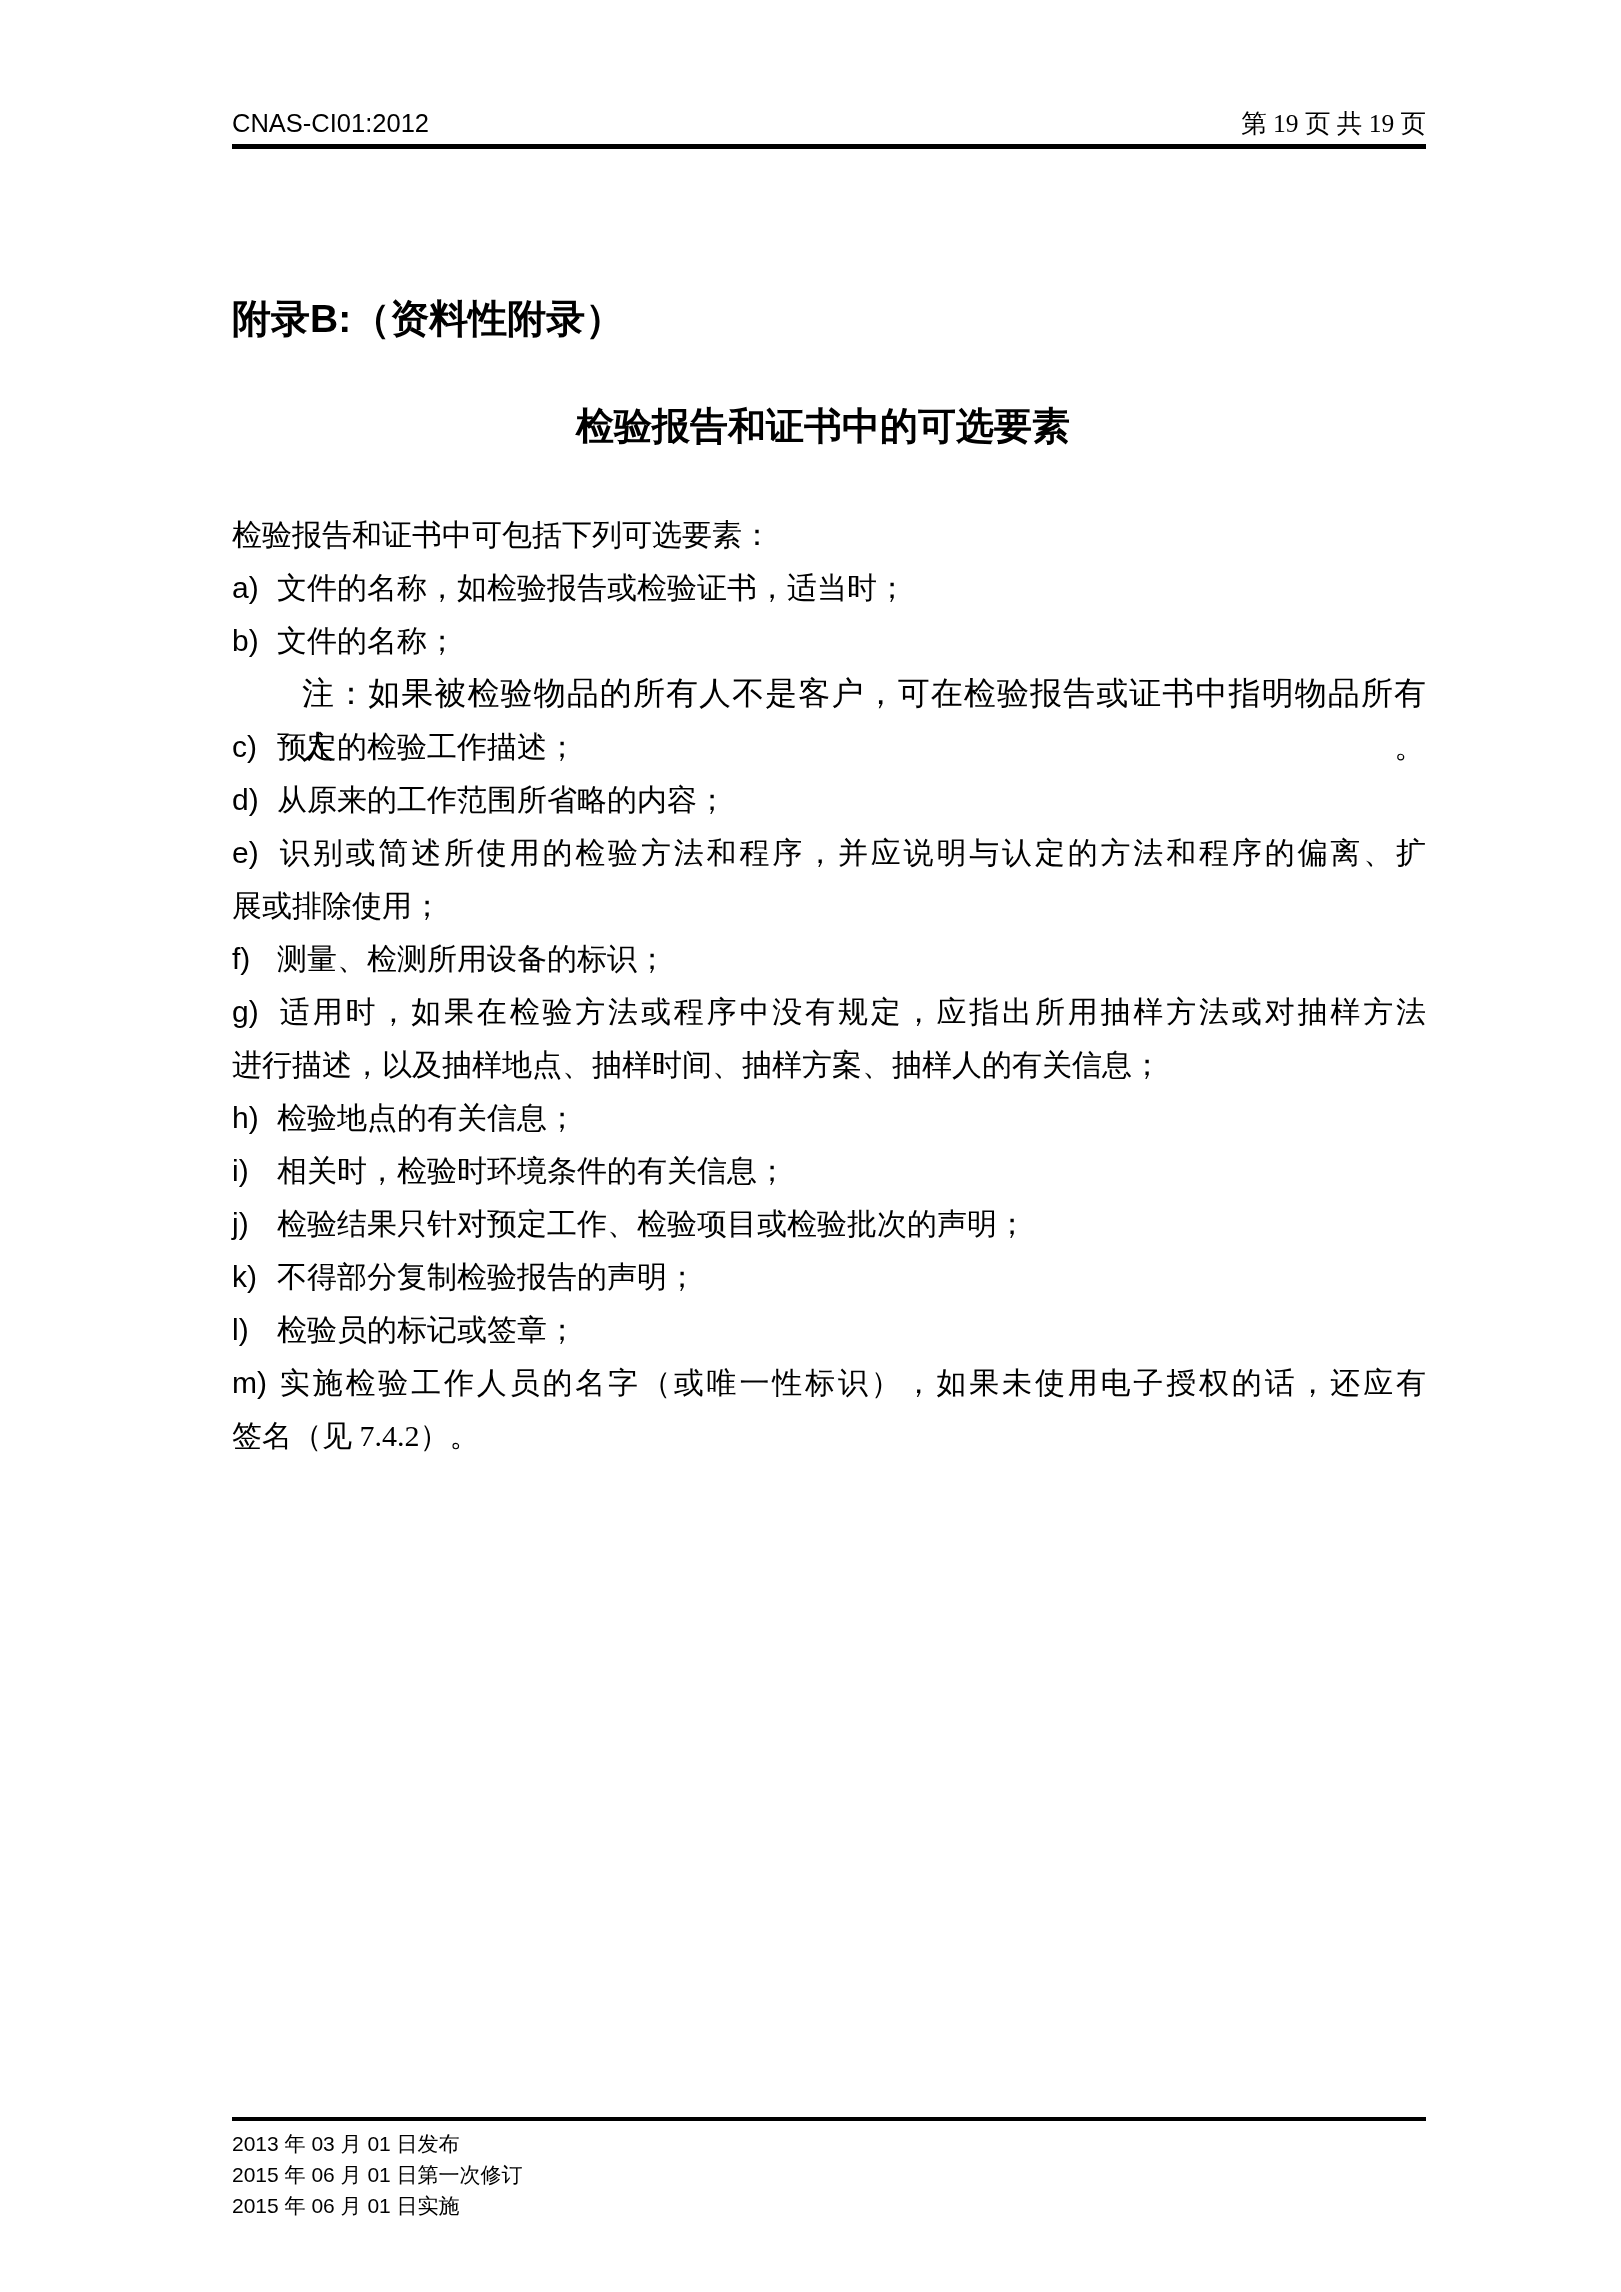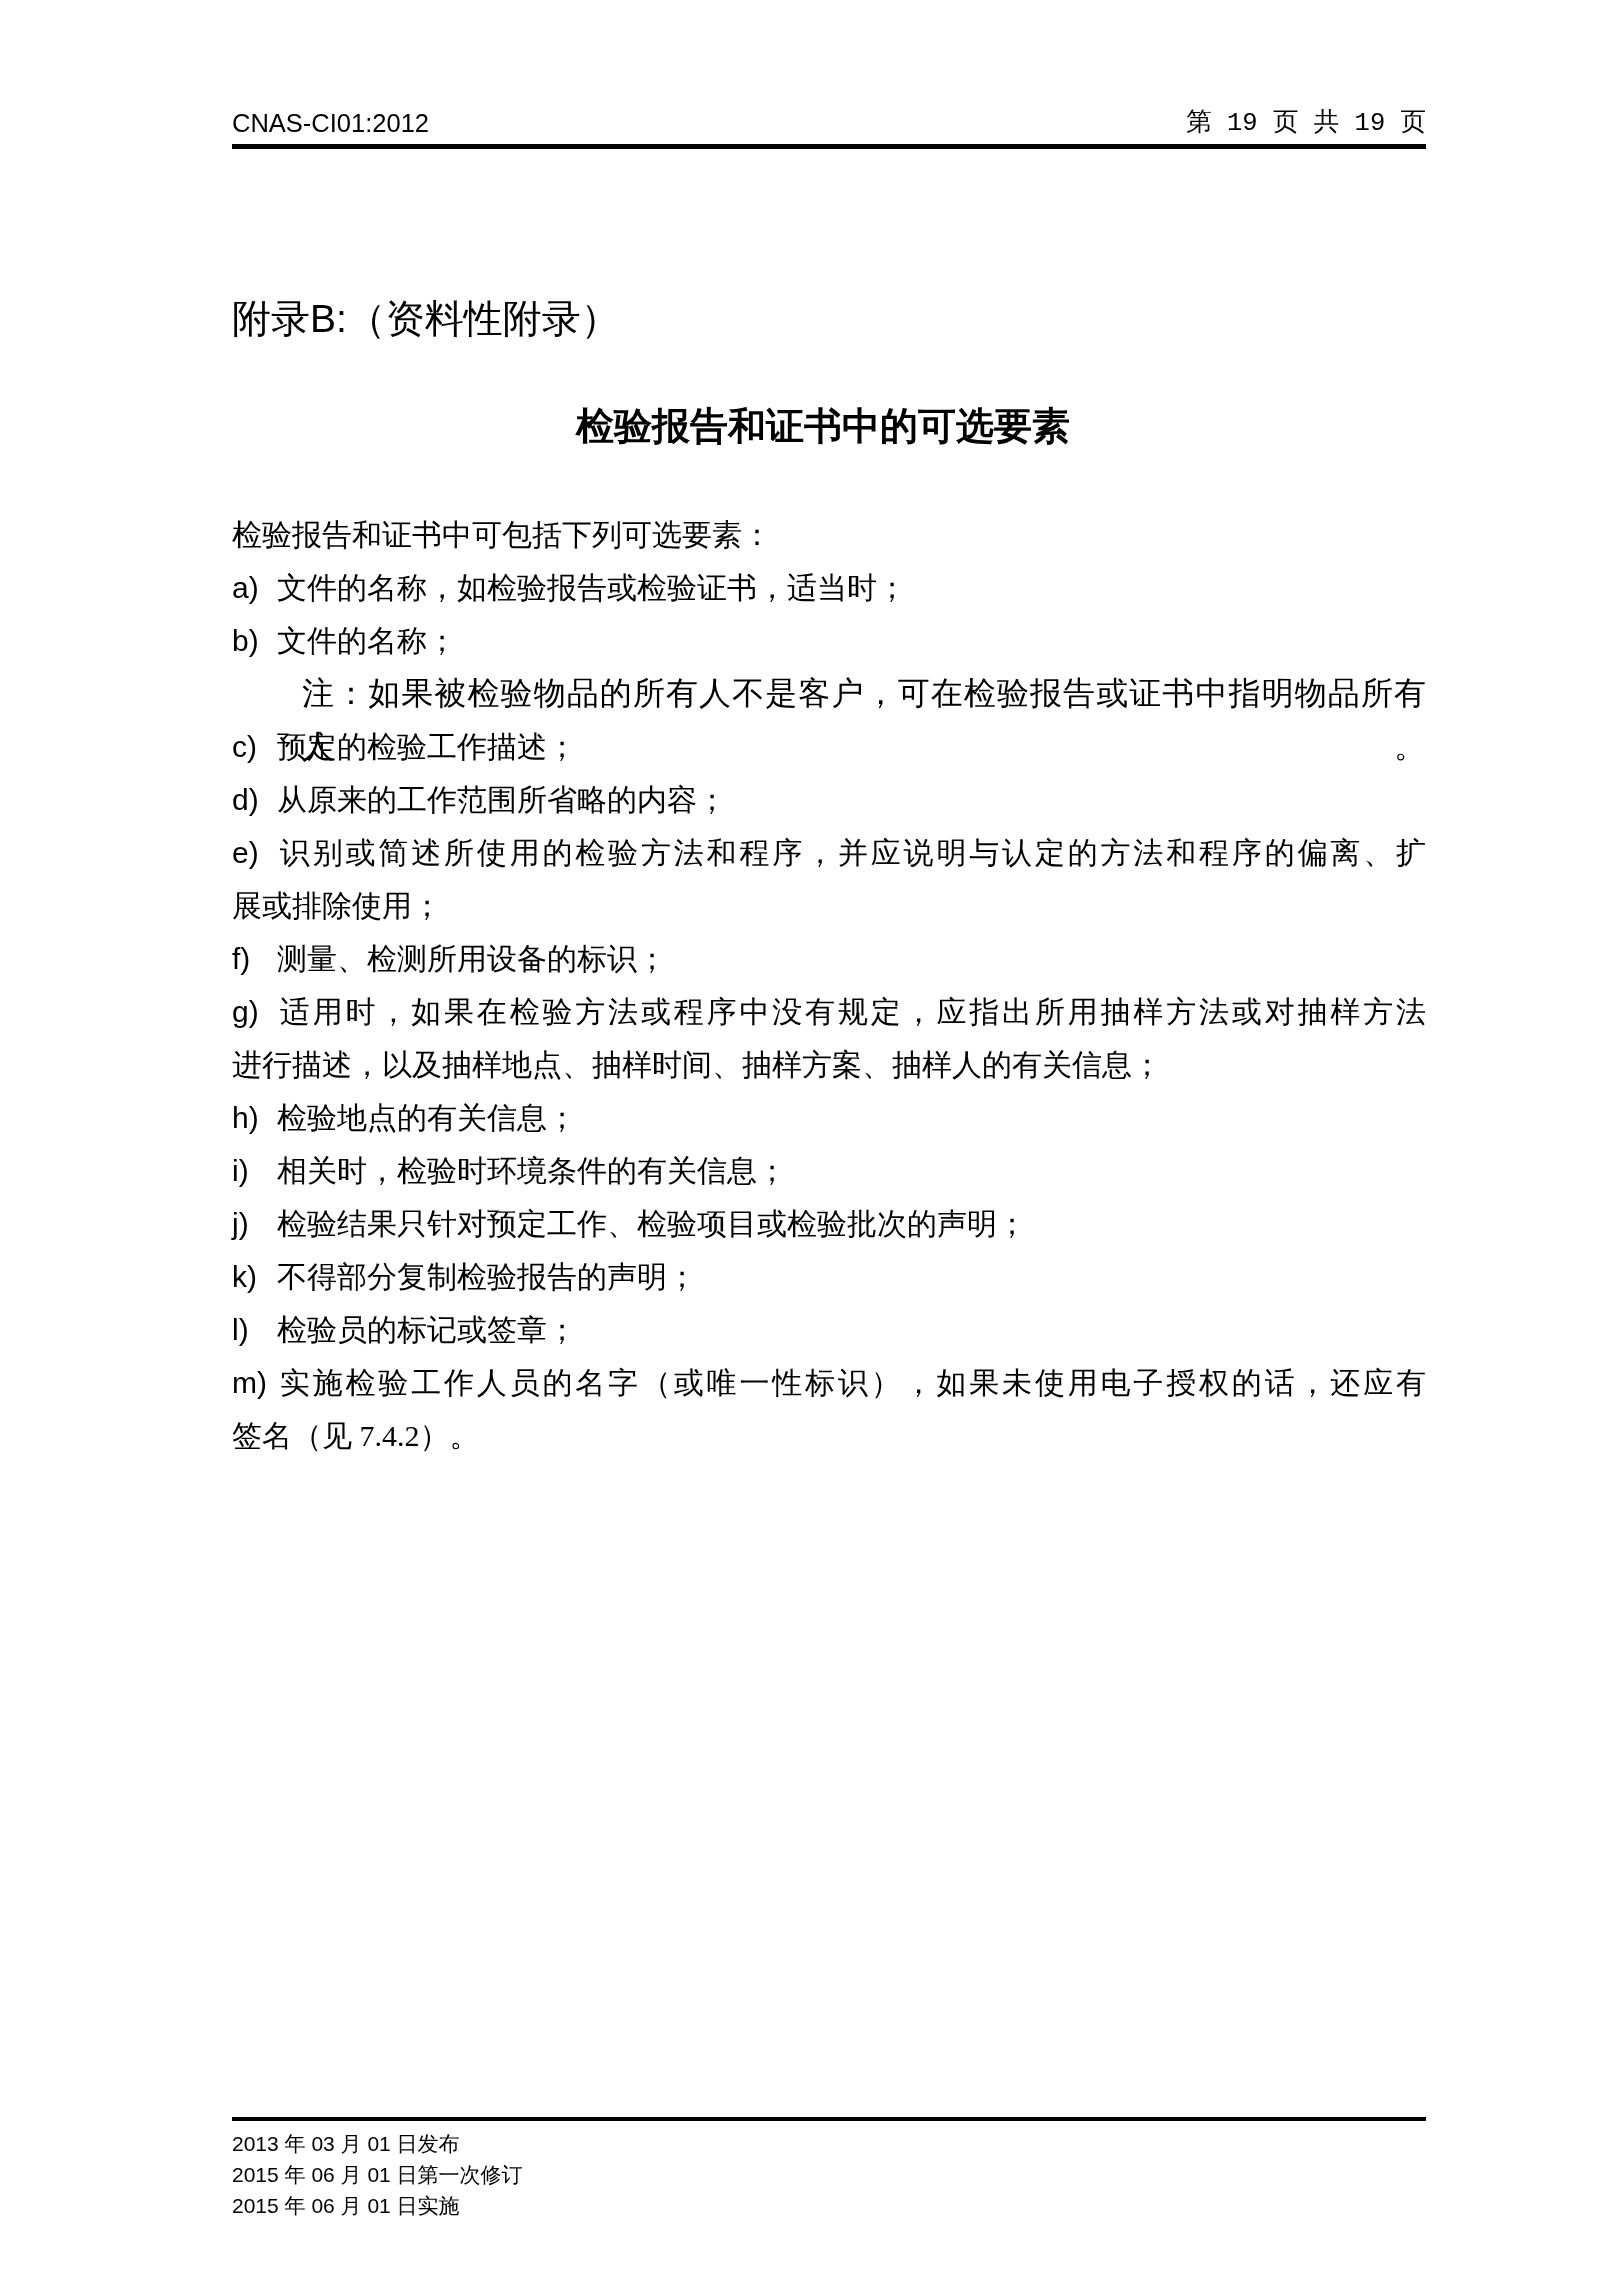--- a/index.html
+++ b/index.html
@@ -24,30 +24,30 @@
     display: flex;
     justify-content: space-between;
     align-items: flex-end;
     font-family: "Liberation Sans", "DejaVu Sans", sans-serif;
     font-size: 25.5px;
     line-height: 31px;
     padding-bottom: 5px;
     border-bottom: 5.9px solid #000000;
   }
   .doc-header .page-info {
-    font-family: Liberation Mono, monospace;
+    font-family: Liberation Serif, serif;
     margin-left: 24px;
   }
   
   .appendix-title {
     position: absolute;
     top: 295px;
     left: 232px;
     font-family: "Liberation Sans", "DejaVu Sans", sans-serif;
-    font-weight: 400;
+    font-weight: 700;
     font-size: 39px;
     line-height: 47px;
   }
   
   .doc-heading {
     position: absolute;
     top: 403px;
     left: 226px;
     width: 1194px;
     text-align: center;

